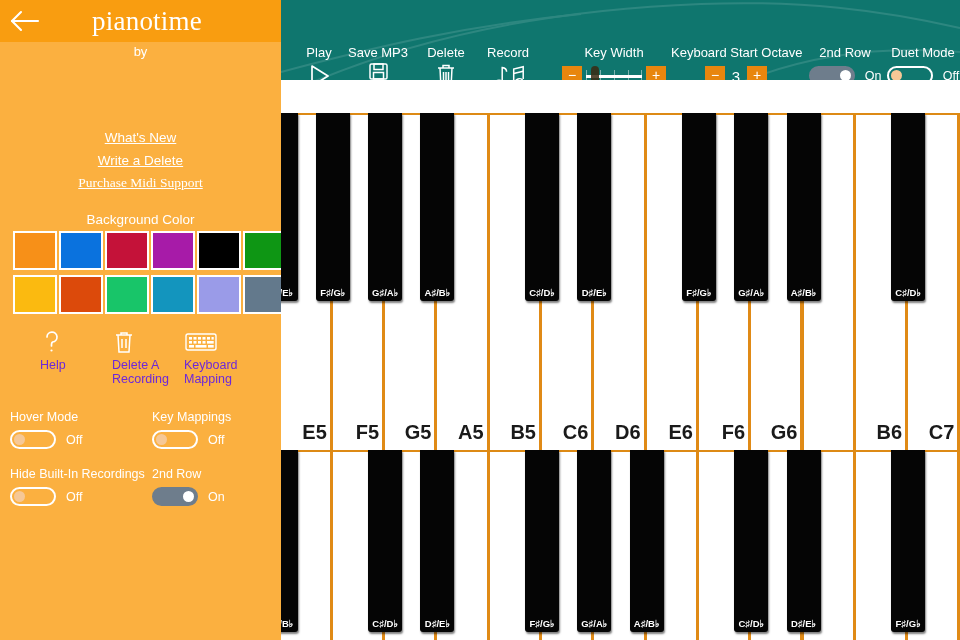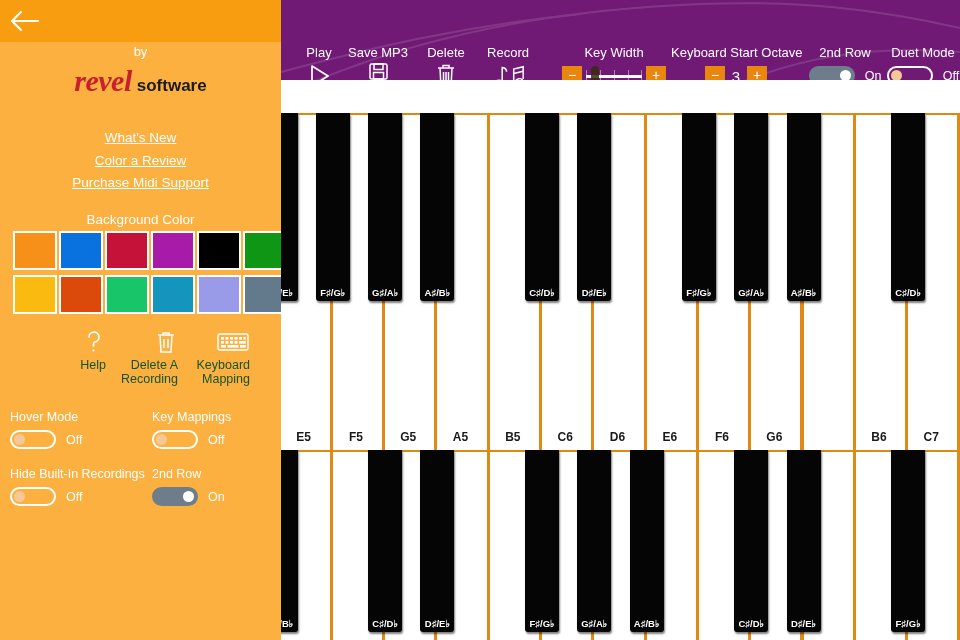--- a/index.html
+++ b/index.html
@@ -69,21 +69,21 @@
     position: absolute; left: 0; width: 281px;
     text-align: center;
     color: #FFFFFF;
     font-size: 13.5px;
     text-decoration: underline;
     cursor: pointer;
   }
   #link-email  { top: 104px; }
   #link-whatsnew { top: 130px; }
   #link-review { top: 153px; }
-  #link-midi   { top: 175px; }
+  #link-midi   { top: 175px; font-family: Liberation Serif, serif; }
 
   #bg-color-label {
     position: absolute; left: 0; top: 212px; width: 281px;
     text-align: center; color: #FFFFFF; font-size: 13.5px;
   }
   #swatch-grid {
     position: absolute; left: 13px; top: 231px;
     display: grid;
     grid-template-columns: repeat(6, 44px);
     grid-auto-rows: 43px;
@@ -95,22 +95,22 @@
     cursor: pointer;
   }
 
   #icon-row {
     position: absolute; left: 40px; top: 328px;
     width: 210px;
     display: flex; justify-content: space-between;
   }
   .icon-btn {
     width: 66px;
-    text-align: right;
-    color: #14532d;
+    text-align: left;
+    color: #6d28d9;
     cursor: pointer;
   }
   .icon-btn .glyph { display: block; height: 30px; }
   .icon-btn .cap {
     display: block; font-size: 12.5px; line-height: 14px;
     white-space: pre-line;
   }
 
   
   .tog-group { position: absolute; color: #FFFFFF; }
@@ -133,21 +133,21 @@
 
   #tg-hover    { left: 10px;  top: 410px; }
   #tg-keymap   { left: 152px; top: 410px; }
   #tg-hide     { left: 10px;  top: 467px; text-align: right; }
   #tg-2ndrow   { left: 152px; top: 467px; }
 
   
   #toolbar {
     position: absolute; left: 281px; top: 0;
     width: 679px; height: 80px;
-    background: #701a75;
+    background: #0f766e;
     overflow: hidden;
   }
   #toolbar-pattern {
     position: absolute; inset: 0;
     opacity: .12;
     pointer-events: none;
   }
   .tool {
     position: absolute;
     text-align: center;
@@ -224,22 +224,22 @@
 
   .white-key {
     position: absolute;
     top: 2px;
     background: #FFFFFF;
     border-right: 3px solid #E08A16;
     overflow: hidden;
   }
   .white-key .wlabel {
     position: absolute; bottom: 6px; left: 0; right: 3px;
-    text-align: center;
-    font-size: 12px;
+    text-align: right;
+    font-size: 20px;
     font-weight: bold;
     color: #1a1a1a;
   }
   .black-key {
     position: absolute;
     top: 0;
     background: #050505;
     border-radius: 0 0 3px 3px;
     box-shadow: 1px 2px 2px rgba(0,0,0,.5);
     overflow: hidden;
@@ -262,29 +262,27 @@
 
     <div id="sidebar-header"></div>
 
     <div id="back-arrow">
       <svg width="34" height="30" viewBox="0 0 34 30" fill="none" stroke="#FFFFFF" stroke-width="2.1" stroke-linecap="round" stroke-linejoin="round">
         <line x1="4" y1="15" x2="30" y2="15"></line>
         <polyline points="13,6 4,15 13,24"></polyline>
       </svg>
     </div>
 
+    <div id="app-title">pianotime</div>
 
     <div id="by-label">by</div>
 
-    <div id="brand">
-      <span class="revel">revel</span><span class="software">software</span>
-    </div>
 
     <div class="side-link" id="link-whatsnew">What's New</div>
-    <div class="side-link" id="link-review">Color a Review</div>
+    <div class="side-link" id="link-review">Write a Delete</div>
     <div class="side-link" id="link-midi">Purchase Midi Support</div>
 
     <div id="bg-color-label">Background Color</div>
 
     <div id="swatch-grid">
         <div class="swatch" style="background: rgb(247, 144, 24);"></div>
         <div class="swatch" style="background: rgb(10, 114, 222);"></div>
         <div class="swatch" style="background: rgb(196, 18, 57);"></div>
         <div class="swatch" style="background: rgb(167, 27, 168);"></div>
         <div class="swatch" style="background: rgb(0, 0, 0);"></div>

